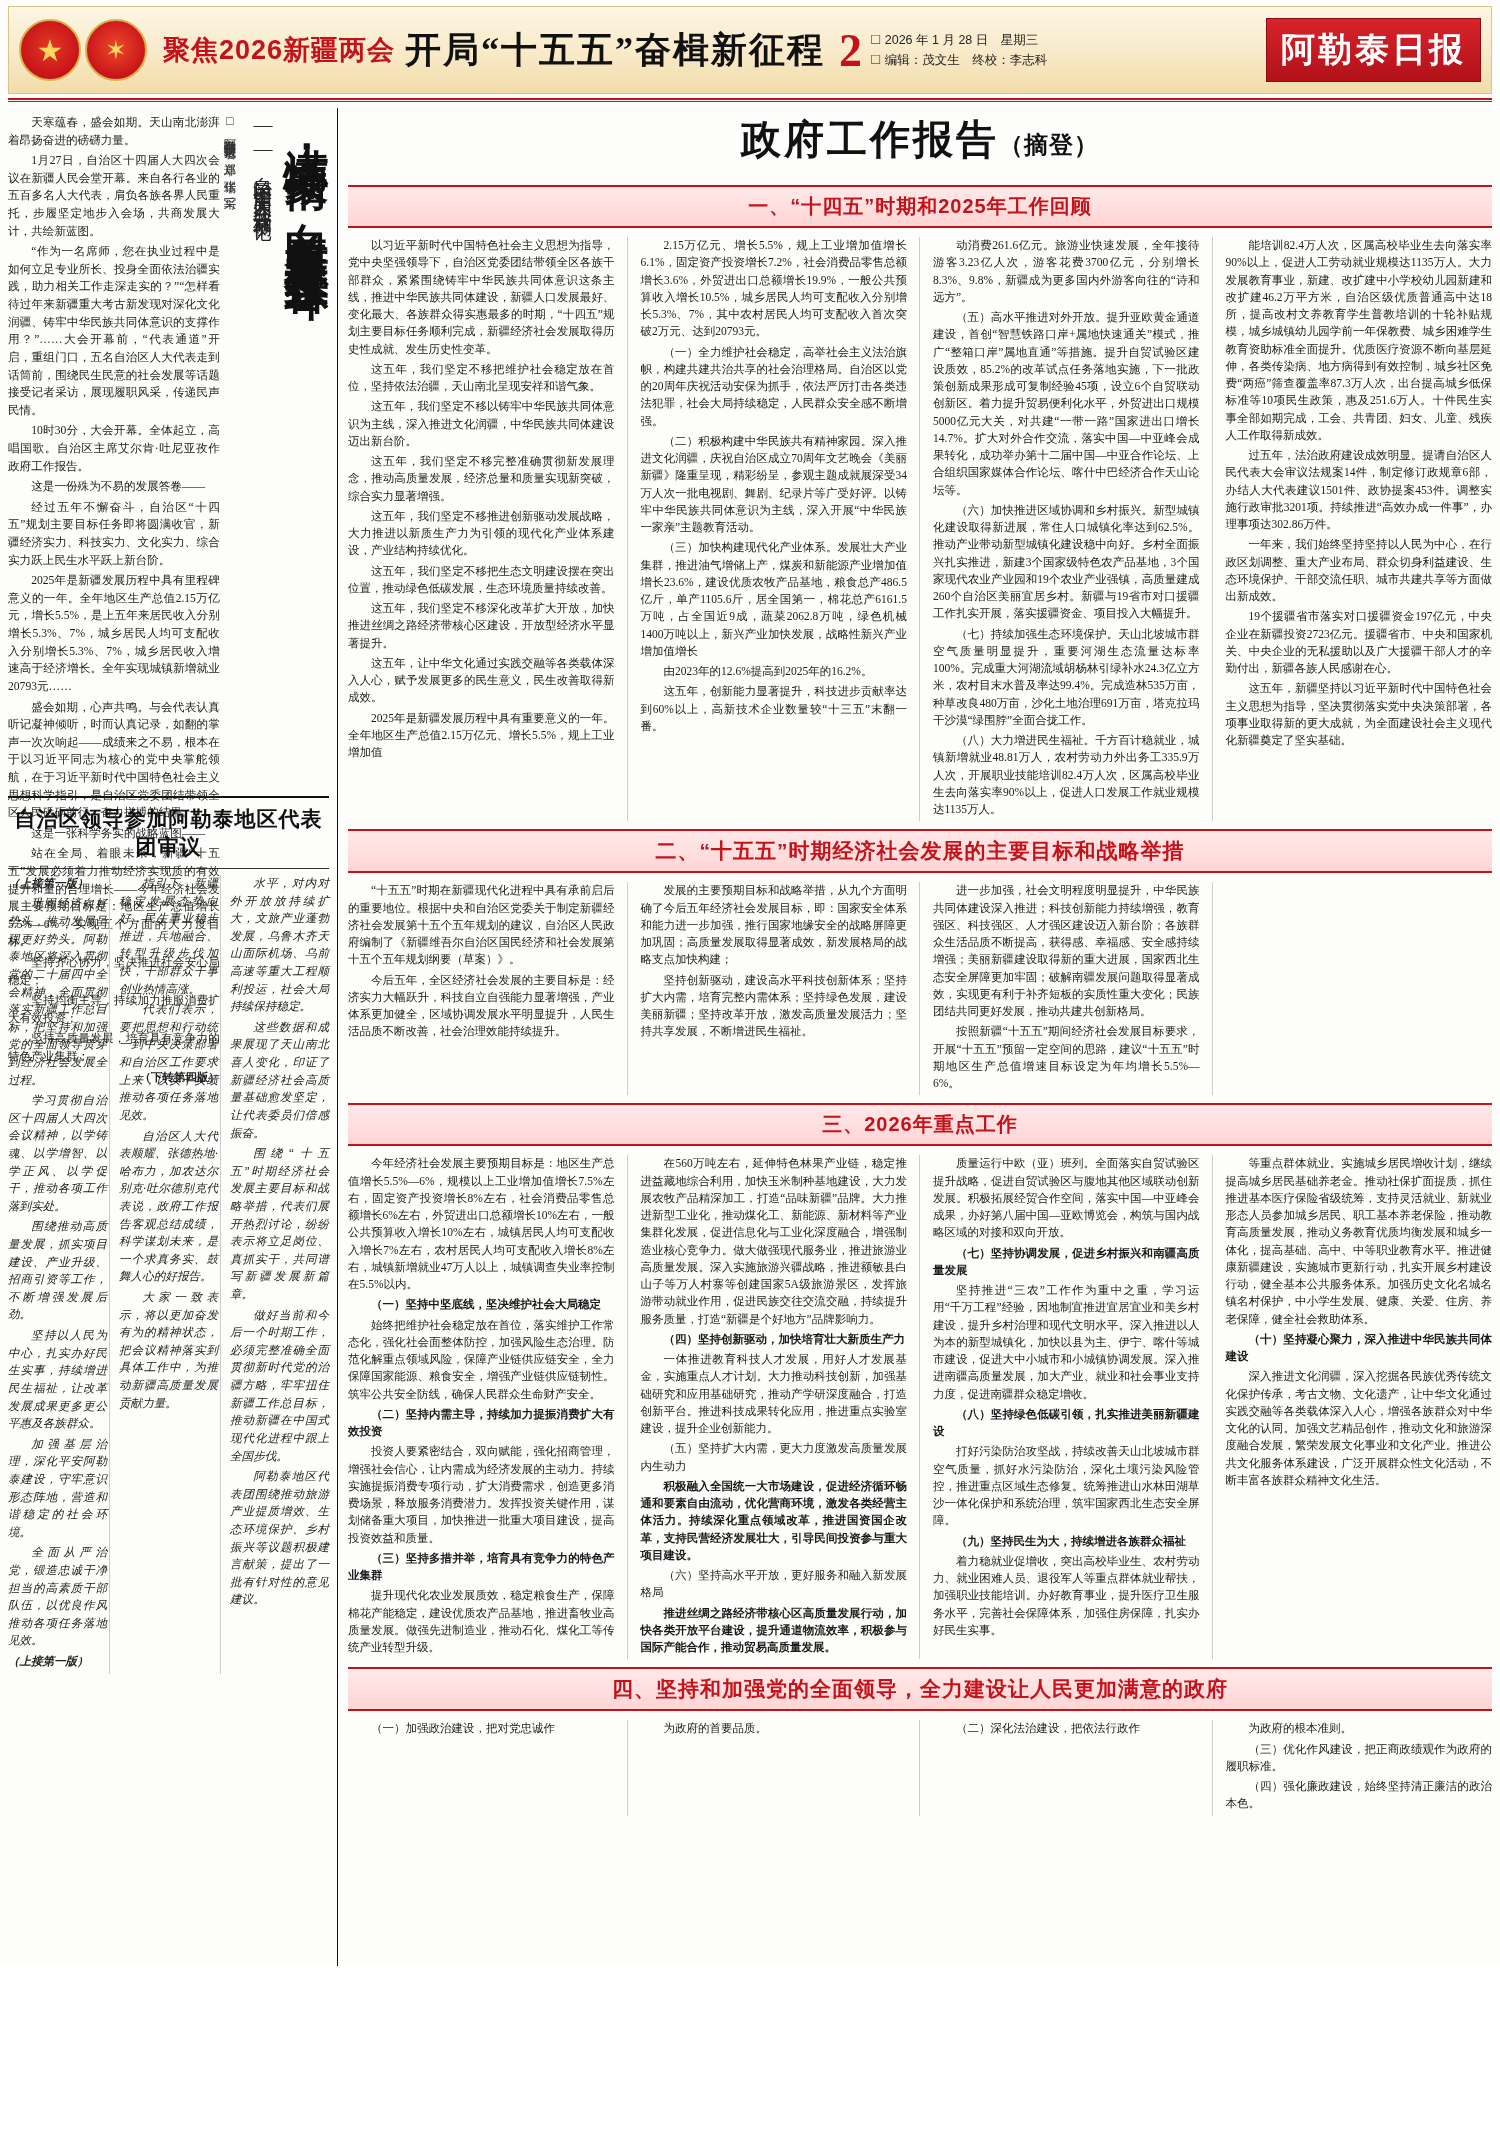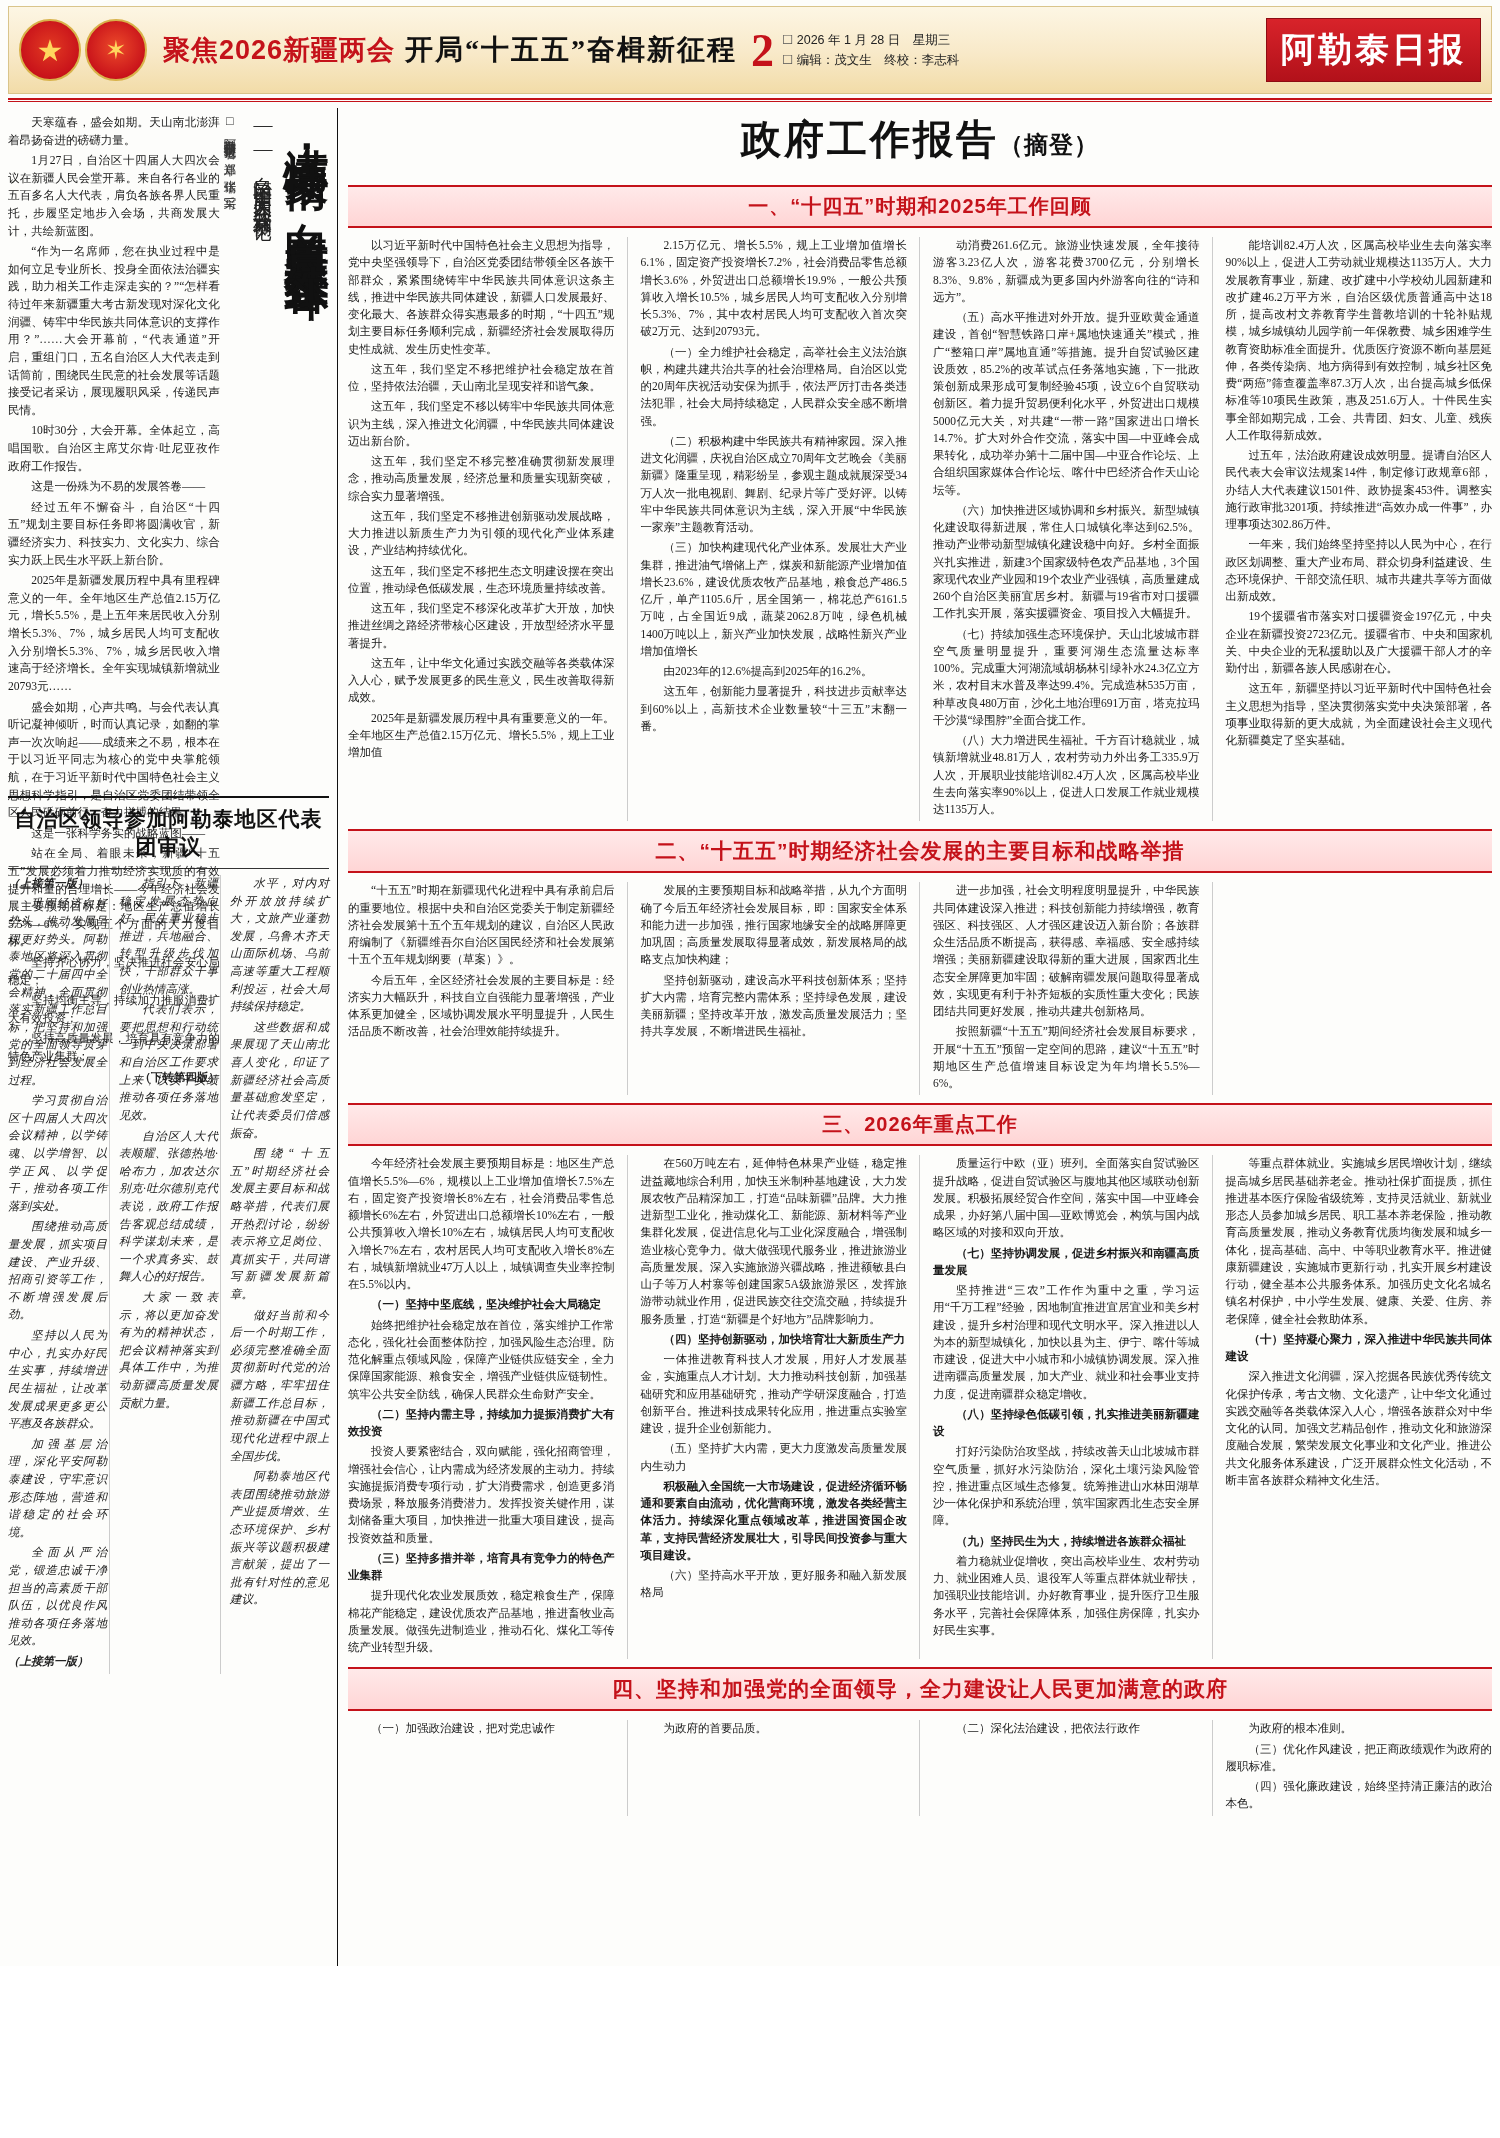--- a/index.html
+++ b/index.html
@@ -50,21 +50,21 @@
   .mh-focus {
     font-size: 27px;
     font-weight: bold;
     color: #c4121a;
     letter-spacing: 1px;
     margin: 0 10px 0 12px;
     white-space: nowrap;
     font-family: "Liberation Sans", sans-serif;
   }
   .mh-title {
-    font-size: 28px;
+    font-size: 36px;
     font-weight: bold;
     color: #111;
     letter-spacing: 2px;
     white-space: nowrap;
     font-family: "Liberation Serif", serif;
   }
   .mh-pagenum {
     font-size: 46px;
     font-weight: bold;
     color: #c4121a;
@@ -397,20 +397,21 @@
           <p class="b">（三）坚持多措并举，培育具有竞争力的特色产业集群</p>
           <p>提升现代化农业发展质效，稳定粮食生产，保障棉花产能稳定，建设优质农产品基地，推进畜牧业高质量发展。做强先进制造业，推动石化、煤化工等传统产业转型升级。</p>
         </div>
         <div class="tcol">
           <p>在560万吨左右，延伸特色林果产业链，稳定推进益藏地综合利用，加快玉米制种基地建设，大力发展农牧产品精深加工，打造“品味新疆”品牌。大力推进新型工业化，推动煤化工、新能源、新材料等产业集群化发展，促进信息化与工业化深度融合，增强制造业核心竞争力。做大做强现代服务业，推进旅游业高质量发展。深入实施旅游兴疆战略，推进额敏县白山子等万人村寨等创建国家5A级旅游景区，发挥旅游带动就业作用，促进民族交往交流交融，持续提升服务质量，打造“新疆是个好地方”品牌影响力。</p>
           <p class="b">（四）坚持创新驱动，加快培育壮大新质生产力</p>
           <p>一体推进教育科技人才发展，用好人才发展基金，实施重点人才计划。大力推动科技创新，加强基础研究和应用基础研究，推动产学研深度融合，打造创新平台。推进科技成果转化应用，推进重点实验室建设，提升企业创新能力。</p>
           <p>（五）坚持扩大内需，更大力度激发高质量发展内生动力</p>
           <p class="b">积极融入全国统一大市场建设，促进经济循环畅通和要素自由流动，优化营商环境，激发各类经营主体活力。持续深化重点领域改革，推进国资国企改革，支持民营经济发展壮大，引导民间投资参与重大项目建设。</p>
           <p>（六）坚持高水平开放，更好服务和融入新发展格局</p>
+          <p class="b">推进丝绸之路经济带核心区高质量发展行动，加快各类开放平台建设，提升通道物流效率，积极参与国际产能合作，推动贸易高质量发展。</p>
           <p></p>
         </div>
         <div class="tcol">
           <p>质量运行中欧（亚）班列。全面落实自贸试验区提升战略，促进自贸试验区与腹地其他区域联动创新发展。积极拓展经贸合作空间，落实中国—中亚峰会成果，办好第八届中国—亚欧博览会，构筑与国内战略区域的对接和双向开放。</p>
           <p class="b">（七）坚持协调发展，促进乡村振兴和南疆高质量发展</p>
           <p>坚持推进“三农”工作作为重中之重，学习运用“千万工程”经验，因地制宜推进宜居宜业和美乡村建设，提升乡村治理和现代文明水平。深入推进以人为本的新型城镇化，加快以县为主、伊宁、喀什等城市建设，促进大中小城市和小城镇协调发展。深入推进南疆高质量发展，加大产业、就业和社会事业支持力度，促进南疆群众稳定增收。</p>
           <p class="b">（八）坚持绿色低碳引领，扎实推进美丽新疆建设</p>
           <p>打好污染防治攻坚战，持续改善天山北坡城市群空气质量，抓好水污染防治，深化土壤污染风险管控，推进重点区域生态修复。统筹推进山水林田湖草沙一体化保护和系统治理，筑牢国家西北生态安全屏障。</p>
           <p class="b">（九）坚持民生为大，持续增进各族群众福祉</p>
           <p>着力稳就业促增收，突出高校毕业生、农村劳动力、就业困难人员、退役军人等重点群体就业帮扶，加强职业技能培训。办好教育事业，提升医疗卫生服务水平，完善社会保障体系，加强住房保障，扎实办好民生实事。</p>

